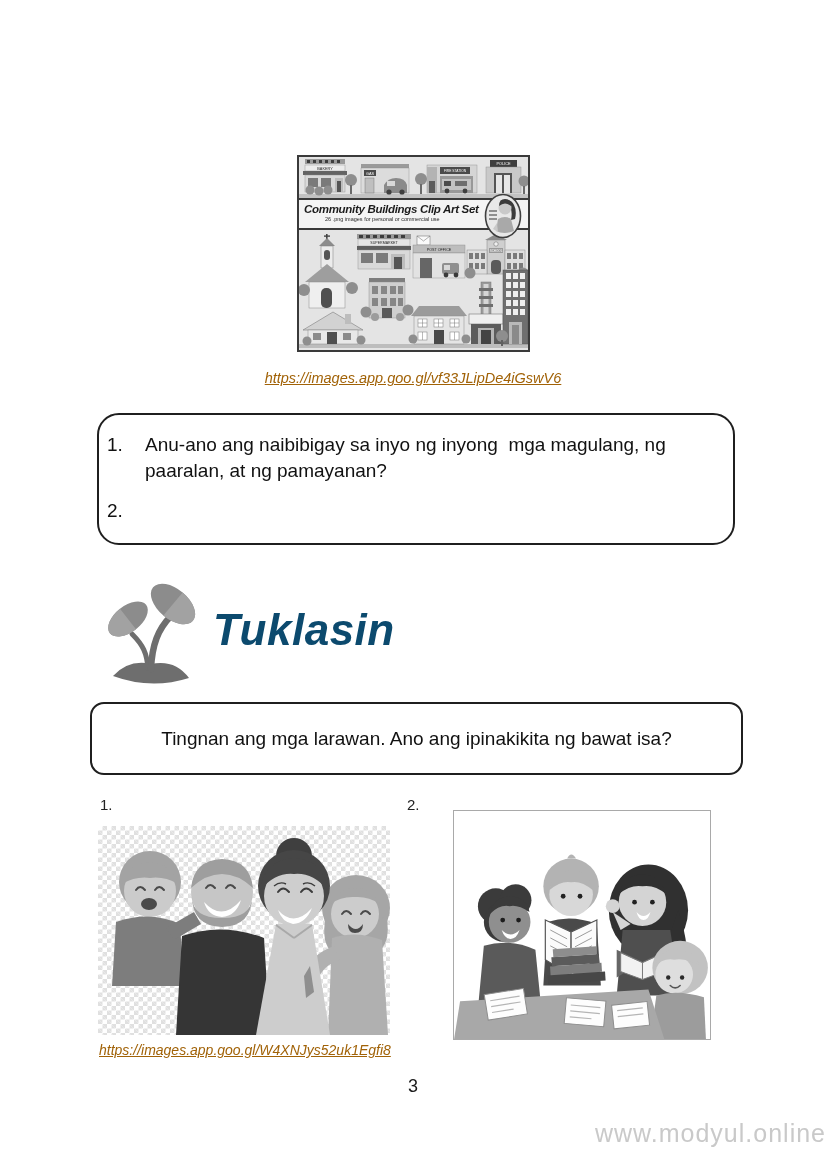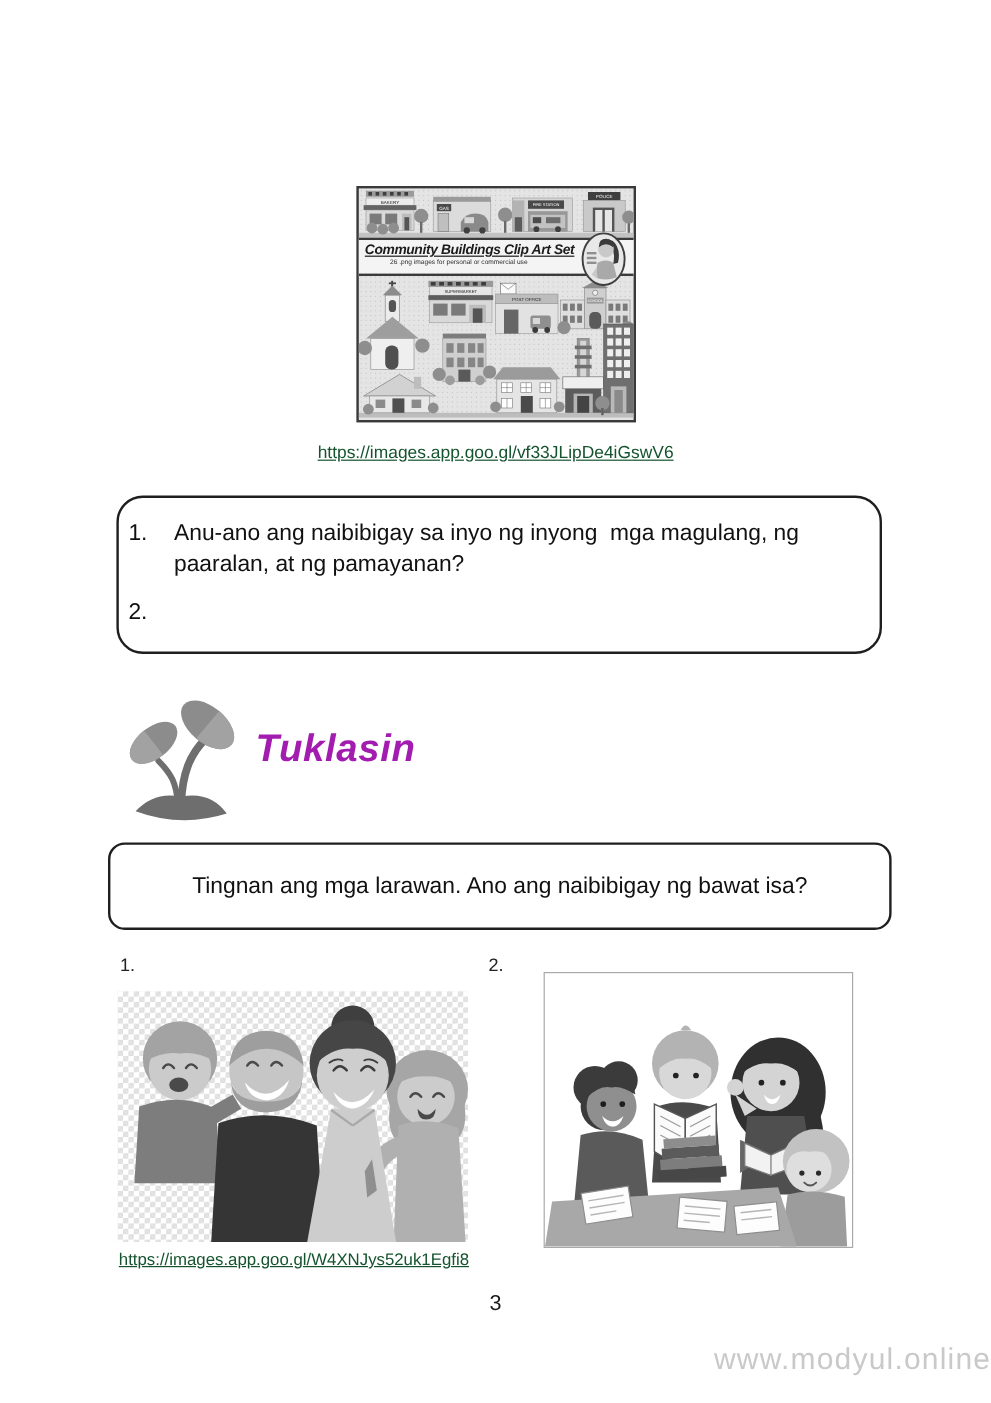--- a/index.html
+++ b/index.html
@@ -13,26 +13,26 @@
     border:2px solid #3a3a3a; box-sizing:border-box;
     background-color:#e4e4e4;
     background-image:radial-gradient(#bfbfbf 0.7px, transparent 0.7px);
     background-size:4px 4px;
   }
   .ca-top    { position:absolute; left:0; top:0; width:229px; height:41px; }
   .ca-band   { position:absolute; left:0; top:41px; width:229px; height:32px;
                background:#f4f4f4; border-top:2px solid #3a3a3a; border-bottom:2px solid #3a3a3a;
                box-sizing:border-box; text-align:left; }
   .ca-title  { font-weight:bold; font-style:italic; font-size:11.5px; letter-spacing:-0.3px;
-               color:#1c1c1c; margin:3px 0 0 5px; white-space:nowrap;text-decoration:underline; }
+               color:#1c1c1c; margin:3px 0 0 5px; white-space:nowrap; }
   .ca-sub    { font-size:5.5px; color:#2a2a2a; margin:1px 0 0 26px; white-space:nowrap; }
   .ca-main   { position:absolute; left:0; top:73px; width:229px; height:120px; }
   .ca-badge  { position:absolute; left:185px; top:36px; width:38px; height:46px; }
   
-  .url-link { color:#14532d; text-decoration:underline; font-size:14.5px; }
+  .url-link { color:#a16207; text-decoration:underline; font-size:14.5px;font-style:italic; }
   .url-top  { position:absolute; left:0; top:369px; width:826px; text-align:center; }
   .url-fig1 { position:absolute; left:99px;  top:1041px;text-align:center; }
   .url-fig2 { position:absolute; left:445px; top:1041px; }
   
   .q-box {
     position:absolute; left:97px; top:413px; width:638px; height:132px;
     border:2px solid #1f1f1f; border-radius:22px; box-sizing:border-box;
     font-size:19px; line-height:26px;
   }
   .q-item { display:flex; }
@@ -43,21 +43,21 @@
   .i-box {
     position:absolute; left:90px; top:702px; width:653px; height:73px;
     border:2px solid #1f1f1f; border-radius:14px; box-sizing:border-box;
     display:flex; align-items:center; justify-content:center;
     font-size:19px;
   }
   
   .seed-icon { position:absolute; left:101px; top:583px; width:100px; height:103px; }
   .sec-title {
     position:absolute; left:213px; top:605px;
-    font-size:32px; font-weight:bold; font-style:italic; letter-spacing:0.5px; color:#a21caf;
+    font-size:44px; font-weight:bold; font-style:italic; letter-spacing:0.5px; color:#0c4a6e;
   }
   
   .fig-label { position:absolute; font-size:15px; color:#222; }
   .fig1-label { left:100px; top:796px; }
   .fig2-label { left:407px; top:796px; }
   .family-fig {
     position:absolute; left:98px; top:826px; width:292px; height:209px;
     background-color:#ffffff;
     background-image:
       linear-gradient(45deg,#e0e0e0 25%,transparent 25%,transparent 75%,#e0e0e0 75%),
@@ -361,21 +361,21 @@
       <path d="M27,23 a23,13 0 0 0 -23,13 a23,13 0 0 0 23,13 Z" fill="#a2a2a2"></path>
     </g>
     <g transform="rotate(40 72 21)">
       <ellipse cx="72" cy="21" rx="26" ry="15" fill="#8c8c8c"></ellipse>
       <path d="M72,6 a26,15 0 0 1 26,15 a26,15 0 0 1 -26,15 Z" fill="#a2a2a2"></path>
     </g>
   </svg>
   <div class="sec-title">Tuklasin</div>
 
   <div class="i-box">
-    <span>Tingnan ang mga larawan. Ano ang naibibigay ng bawat isa?</span>
+    <span>Tingnan ang mga larawan. Ano ang ipinakikita ng bawat isa?</span>
   </div>
 
   <div class="fig-label fig1-label">1.</div>
   <div class="fig-label fig2-label">2.</div>
 
   <figure class="family-fig" style="margin:0">
     <svg viewBox="0 0 292 209" width="292" height="209">
 
       <g>
         <circle cx="52" cy="56" r="31" fill="#a3a3a3"></circle>

